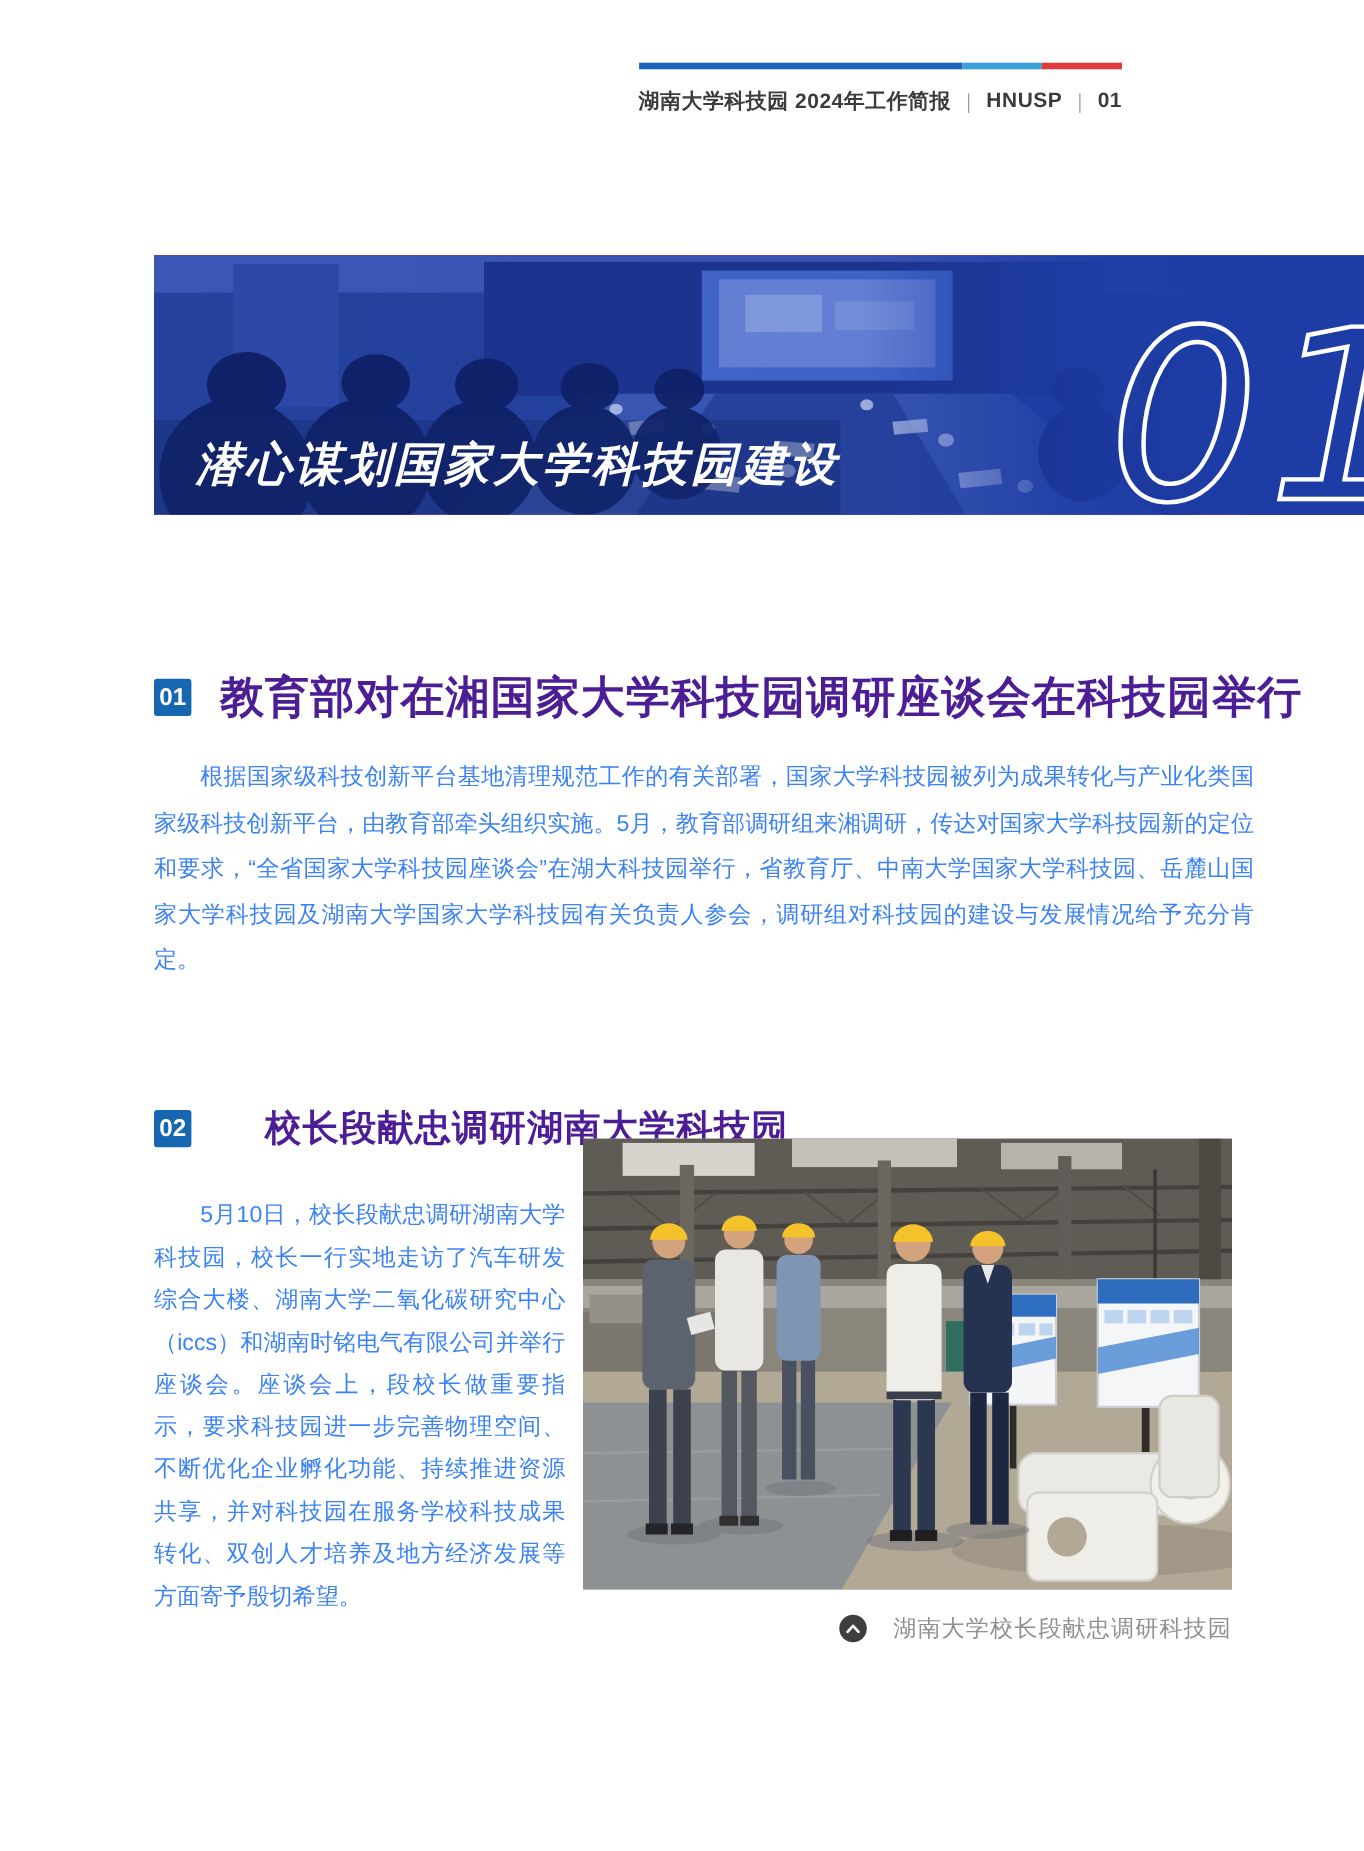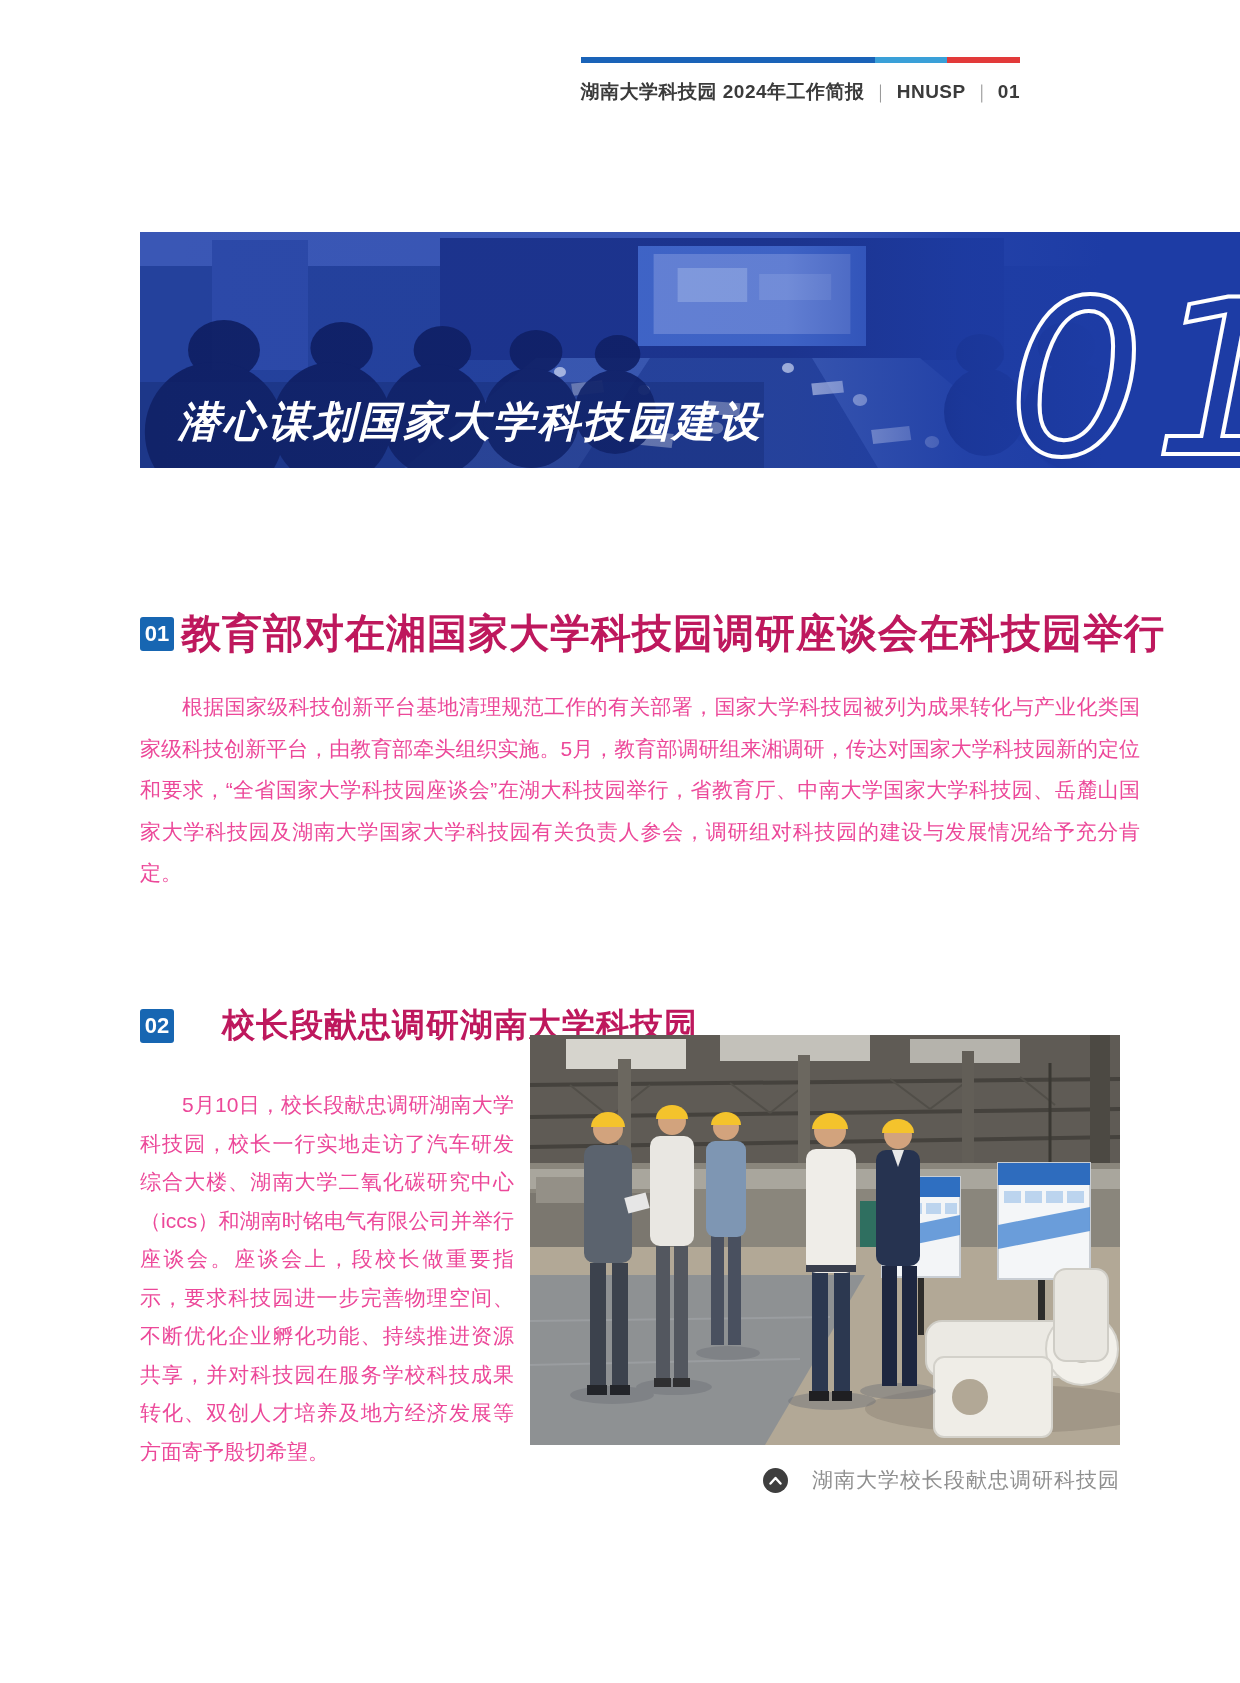--- a/index.html
+++ b/index.html
@@ -17,27 +17,27 @@
 
   
   .banner{position:absolute;left:140px;top:232px;width:1176px;height:236px;background:#a21caf;overflow:hidden;font-style:italic;}
   .banner svg.photo{position:absolute;left:0;top:0;width:100%;height:100%;}
   .banner-title{position:absolute;left:38px;bottom:18px;color:#ffffff;font-size:42px;font-weight:bold;letter-spacing:3px;white-space:nowrap;}
   .banner-num{position:absolute;right:6px;bottom:-18px;}
 
   
   .section-head{position:absolute;display:flex;align-items:center;}
   .badge{width:34px;height:34px;background:#1766b2;border-radius:3px;color:#ffffff;font-weight:bold;font-size:22px;display:flex;align-items:center;justify-content:center;flex:0 0 auto;}
-  .sec-heading{margin-left:7px;font-weight:bold;color:#be185d;white-space:nowrap;}
+  .sec-heading{margin-left:26px;font-weight:bold;color:#4c1d95;white-space:nowrap;}
   #sec1-head{left:140px;top:606px;}
   #sec1-head .sec-heading{font-size:40px;letter-spacing:1px;}
   #sec2-head{left:140px;top:1003px;gap:41px;}
   #sec2-head .sec-heading{font-size:33px;letter-spacing:1px;text-align:right;}
 
-  .body-text{position:absolute;color:#ec4899;font-size:21px;text-align:justify;text-indent:2em;}
+  .body-text{position:absolute;color:#3b82f6;font-size:21px;text-align:justify;text-indent:2em;}
   #sec1-body{left:140px;top:686px;width:1000px;line-height:41.5px;}
   #sec2-body{left:140px;top:1086px;width:374px;line-height:38.5px;}
 
   
   .photo-frame{position:absolute;left:530px;top:1035px;width:590px;height:410px;overflow:hidden;background:#9c968a;}
   .photo-frame svg{display:block;width:100%;height:100%;}
   .caption{position:absolute;top:1466px;right:120px;display:flex;align-items:center;gap:24px;}
   .caption-icon{width:25px;height:25px;border-radius:50%;background:#3e3e3e;display:flex;align-items:center;justify-content:center;flex:0 0 auto;}
   .caption-text{color:#8f8f8f;font-size:21px;letter-spacing:1px;white-space:nowrap;}
 </style>

